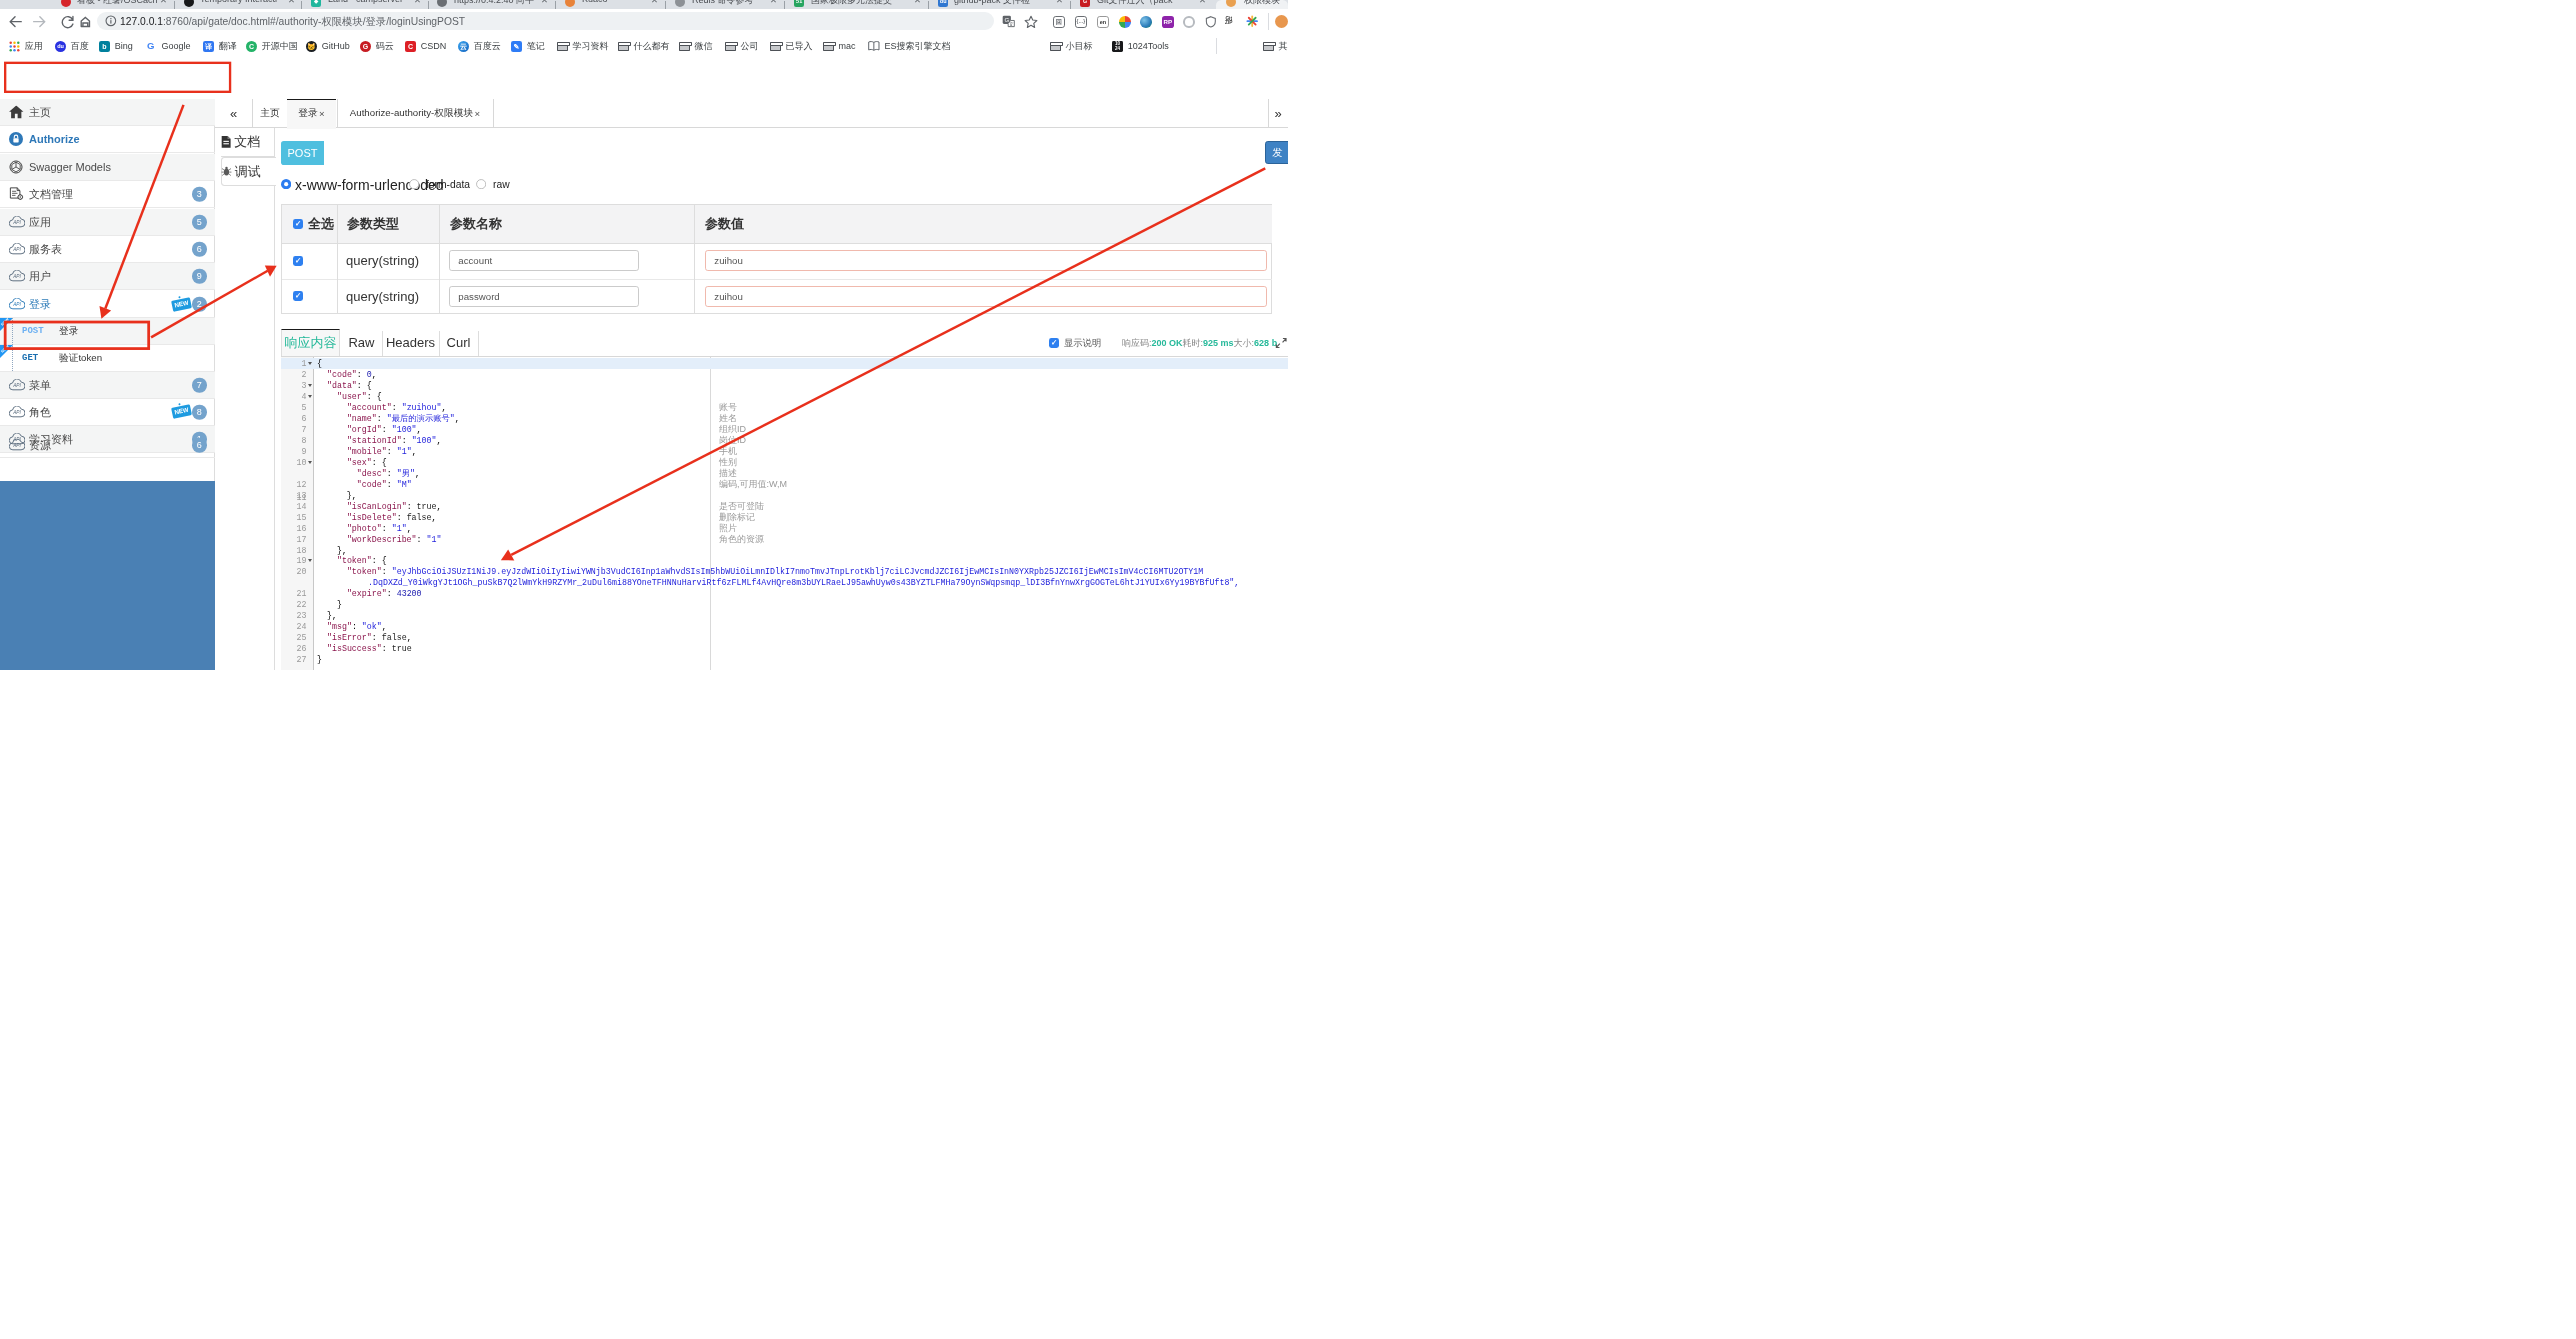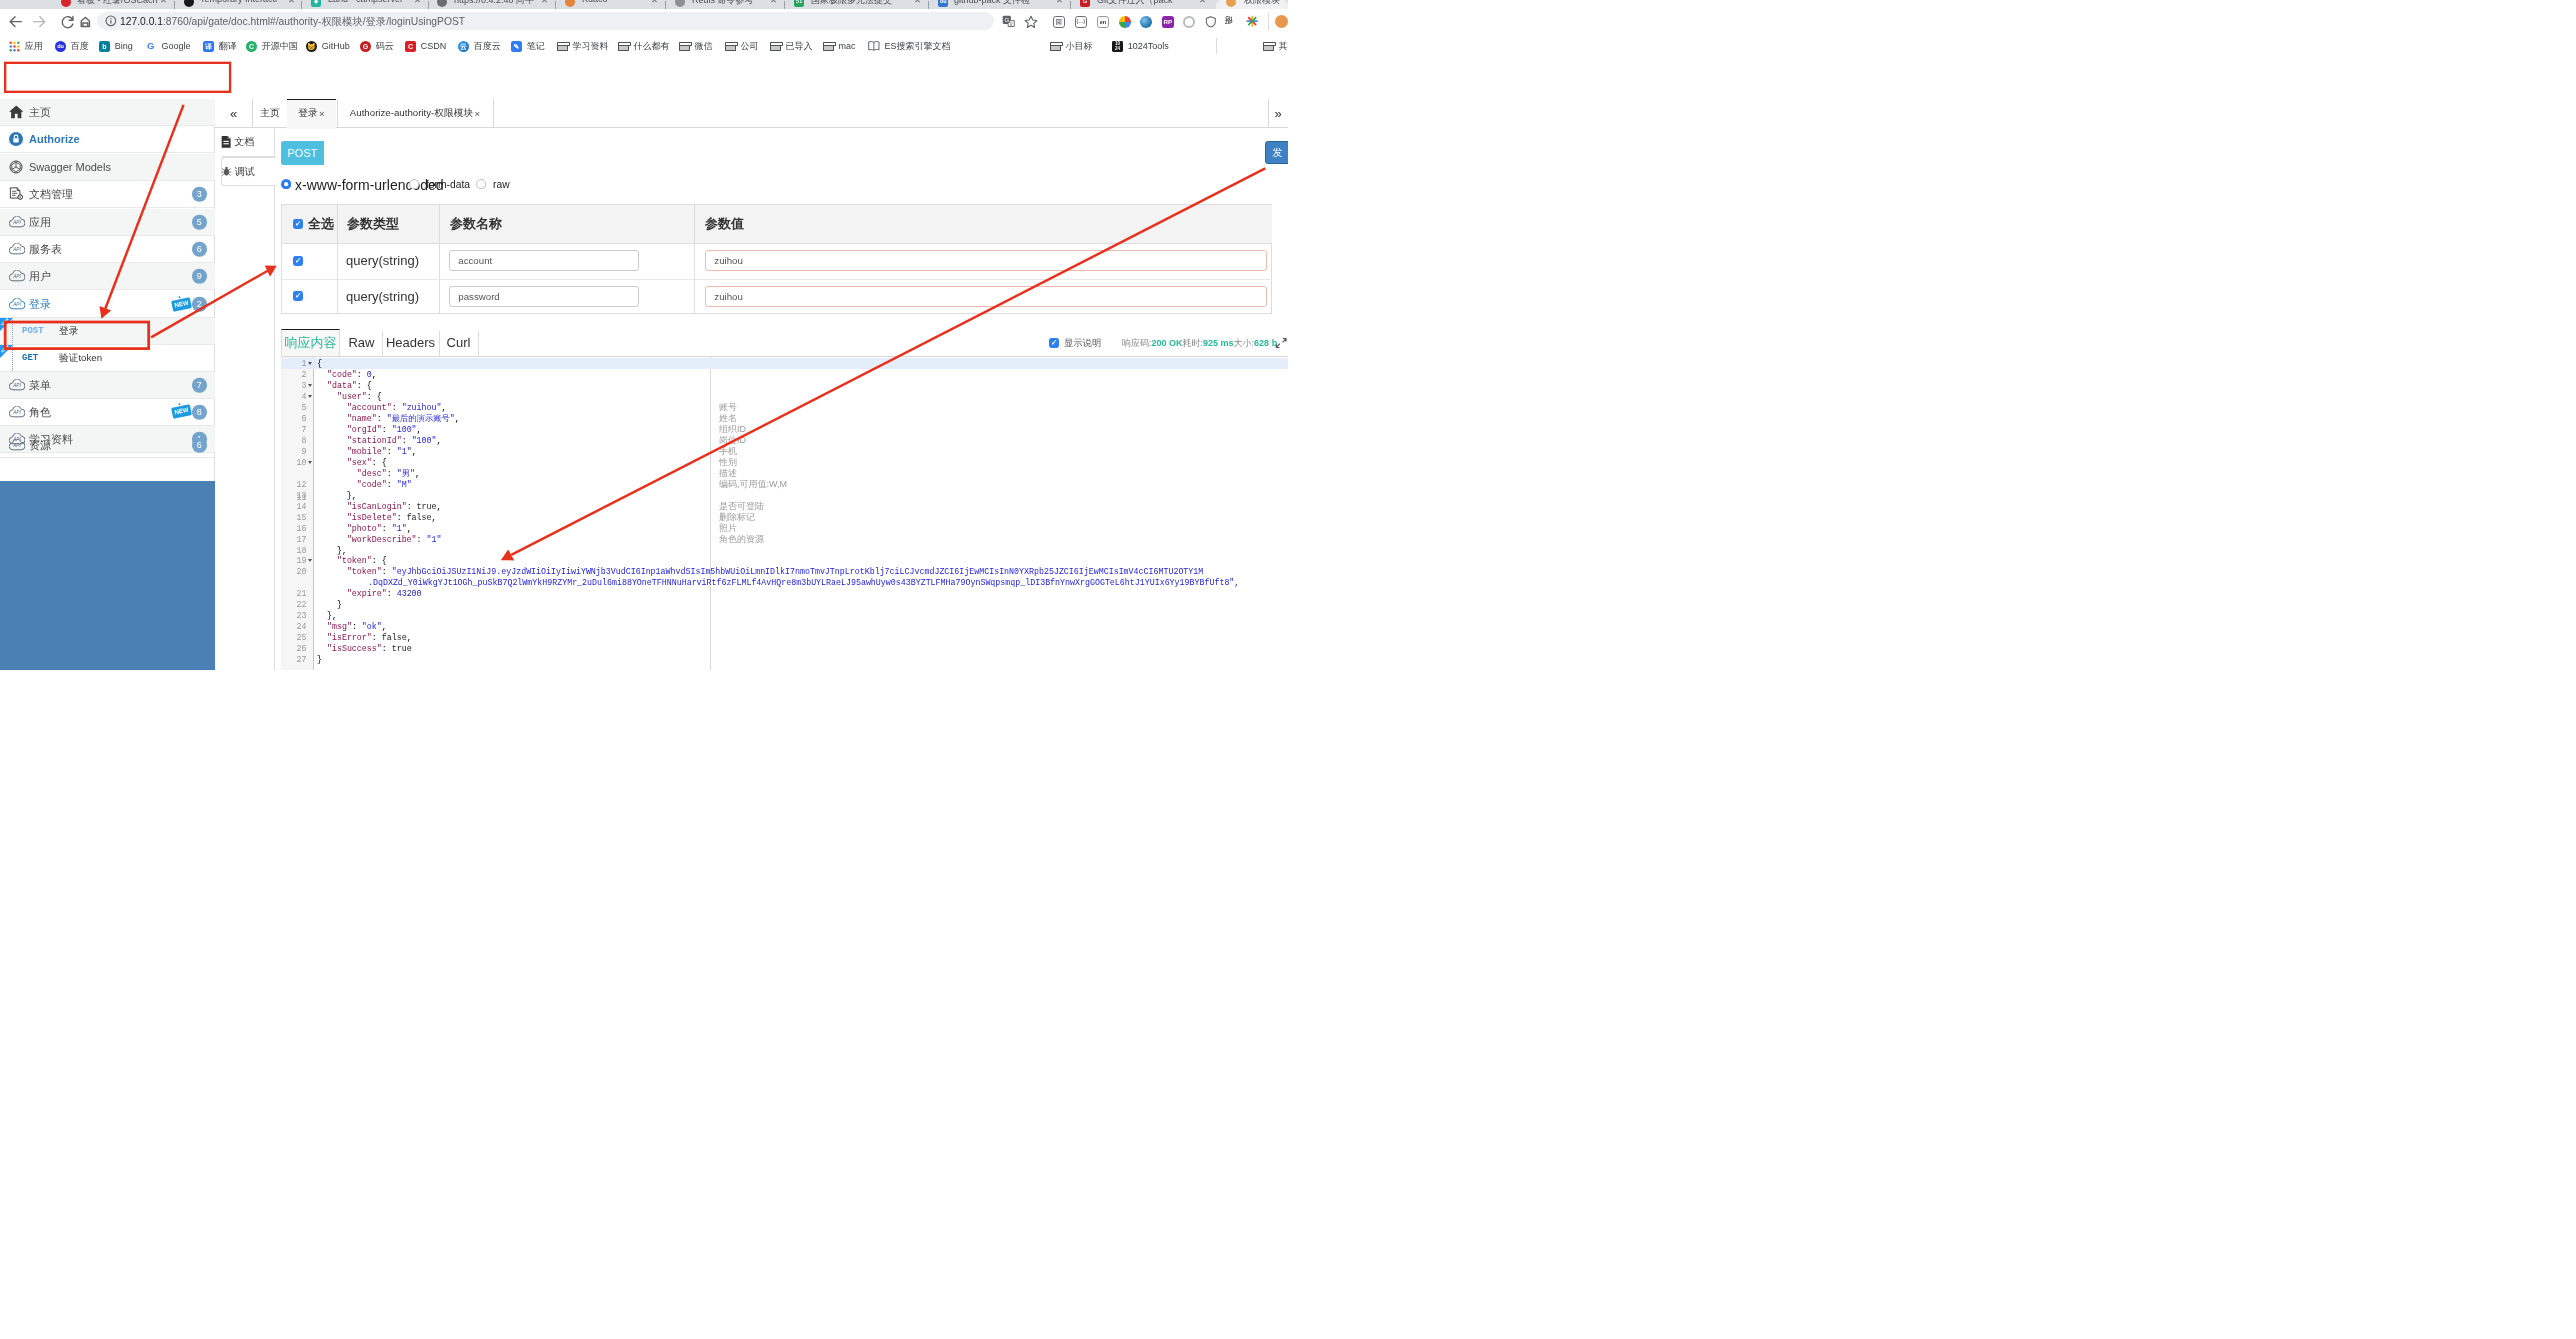--- a/index.html
+++ b/index.html
@@ -45,21 +45,21 @@
 .ribbon{position:absolute;left:0;width:0;height:0;border-style:solid;border-width:13px 13px 0 0;border-color:#2196f3 transparent transparent transparent}
 .ribtxt{position:absolute;left:-0.7px;font-size:3.8px;font-weight:700;color:#fff;transform:rotate(-45deg);width:12.4px;text-align:center;letter-spacing:0.2px}
 
 #tabbar{left:215px;top:99px;width:1073px;height:29px;background:#fff;border-bottom:0.7px solid #d8d8d8}
 .tbdiv{position:absolute;top:0;width:0.7px;height:29px;background:#d8d8d8}
 .tbtxt{position:absolute;top:0;height:29px;display:flex;align-items:center;justify-content:center;font-size:9.7px;color:#333}
 #acttab{position:absolute;left:72px;top:0;width:49px;height:29.5px;background:#f7f7f7;border-top:1.9px solid #1a1a1a}
 
 #lefttabs{left:215px;top:128px;width:1073px;height:542px}
 #vline{position:absolute;left:59px;top:0;width:0.7px;height:542px;background:#ddd}
-.dtab{position:absolute;left:5.9px;width:54px;display:flex;align-items:center;font-size:10px;color:#333}
+.dtab{position:absolute;left:5.9px;width:54px;display:flex;align-items:center;font-size:13px;color:#333}
 
 .ipt{position:absolute;border:0.7px solid #cbcbcb;border-radius:2.8px;font-size:9.7px;color:#555;display:flex;align-items:center;padding-left:8.3px;background:#fff}
 .chk{position:absolute;width:10.3px;height:10.3px;border-radius:2.4px;background:#2e80f0;color:#fff;font-size:7.6px;font-weight:700;text-align:center;line-height:10.3px}
 .cell{position:absolute;display:flex;align-items:center;font-size:13px;color:#333}
 .jr{position:absolute;font-family:"Liberation Mono",monospace;font-size:8.3px;line-height:11px;white-space:pre}
 .gn{position:absolute;width:25.5px;text-align:right;font-family:"Liberation Mono",monospace;font-size:8.3px;line-height:11px;color:#999}
 .fold{position:absolute;left:308px;width:0;height:0;border-style:solid;border-width:3.4px 2.8px 0 2.8px;border-color:#555 transparent transparent transparent}
 .cmt{position:absolute;left:719px;font-size:9px;line-height:11px;color:#9a9a9a;white-space:pre}
 .k{color:#8b164d}.s{color:#2424dc}.n{color:#2020b0}.b{color:#222}
 </style></head>

